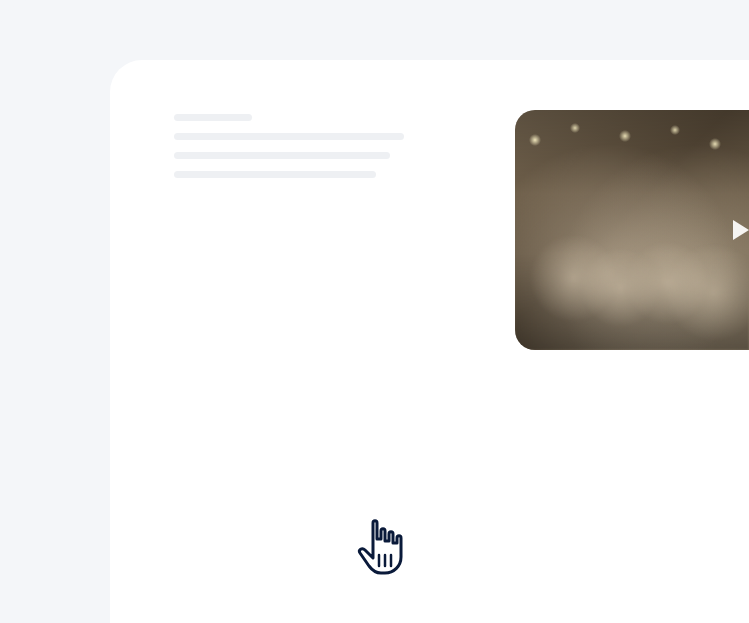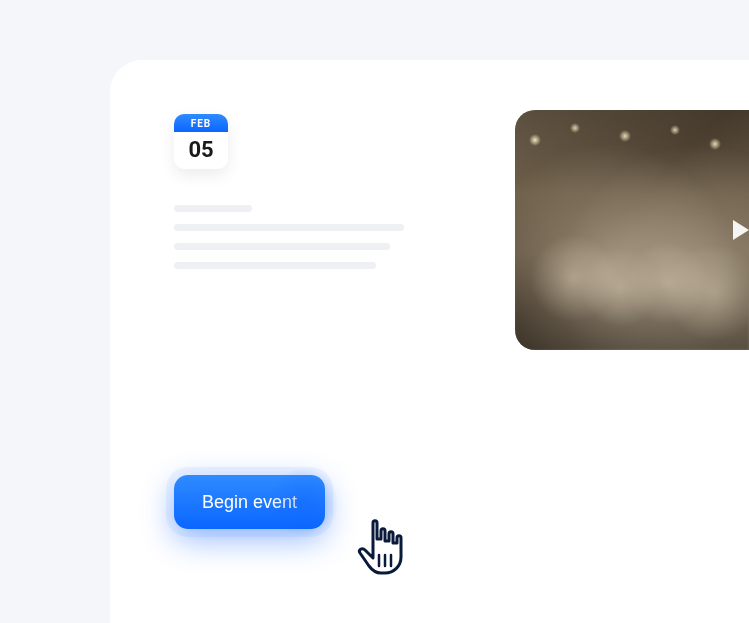--- a/index.html
+++ b/index.html
@@ -179,39 +179,34 @@
   }
 </style>
 </head>
 <body>
 
 <div class="outer">
   <div class="blob"></div>
 
   <div class="card">
 
-    <div class="date-badge">
-      <div class="month">FEB</div>
-      <div class="day">05</div>
-    </div>
 
 
     <div class="lines">
       <div class="line l1"></div>
       <div class="line l2"></div>
       <div class="line l3"></div>
       <div class="line l4"></div>
     </div>
 
     <div class="media">
       <div class="play"></div>
     </div>
 
     <div class="actions">
-      <button class="btn btn-primary">Begin event</button>
     </div>
 
     <div class="cursor">
       <svg viewBox="0 0 52 60" width="52" height="60">
         <path d="M19 6 C19 3 23 3 23 6 L23 22 L27 22 L27 14 C27 11 31 11 31 14 L31 24 L35 24 L35 17 C35 14 39 14 39 17 L39 26 L43 26 L43 21 C43 18 47 18 47 21 L47 40 C47 49 40 56 31 56 L27 56 C22 56 18 53 15 49 L6 36 C4 33 8 30 11 33 L19 41 Z" fill="#ffffff" stroke="#0a1a3a" stroke-width="3" stroke-linejoin="round"></path>
         <line x1="25" y1="38" x2="25" y2="49" stroke="#0a1a3a" stroke-width="2.5" stroke-linecap="round"></line>
         <line x1="31" y1="38" x2="31" y2="49" stroke="#0a1a3a" stroke-width="2.5" stroke-linecap="round"></line>
         <line x1="37" y1="38" x2="37" y2="49" stroke="#0a1a3a" stroke-width="2.5" stroke-linecap="round"></line>
       </svg>
     </div>

